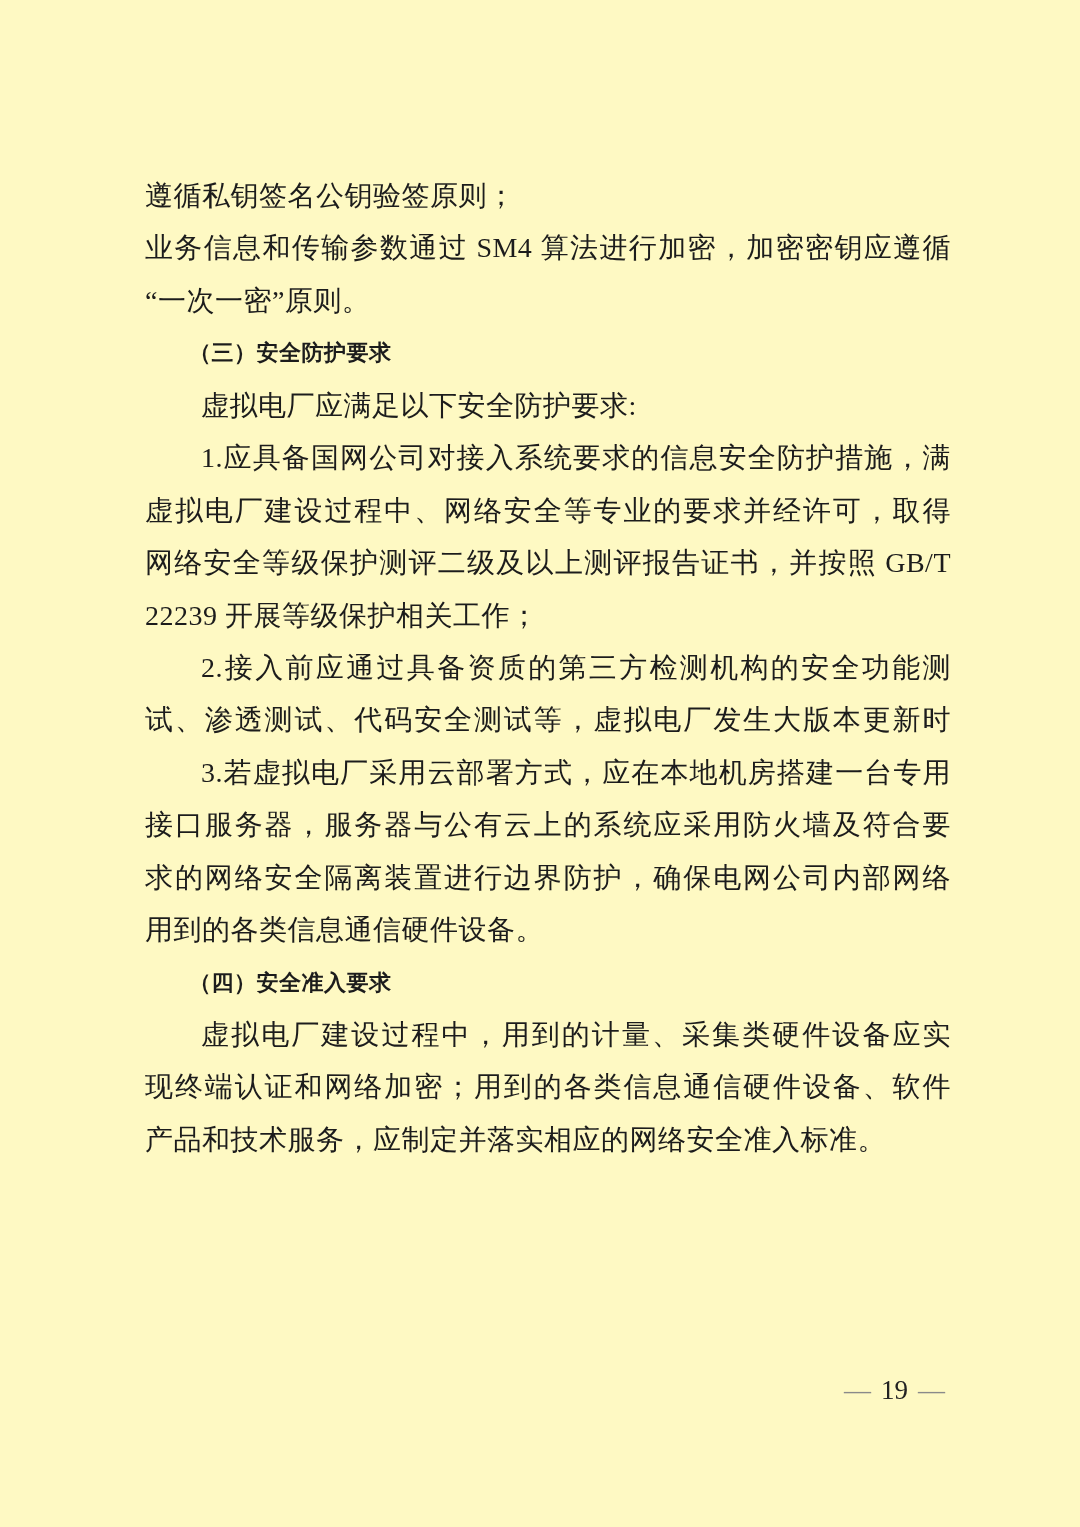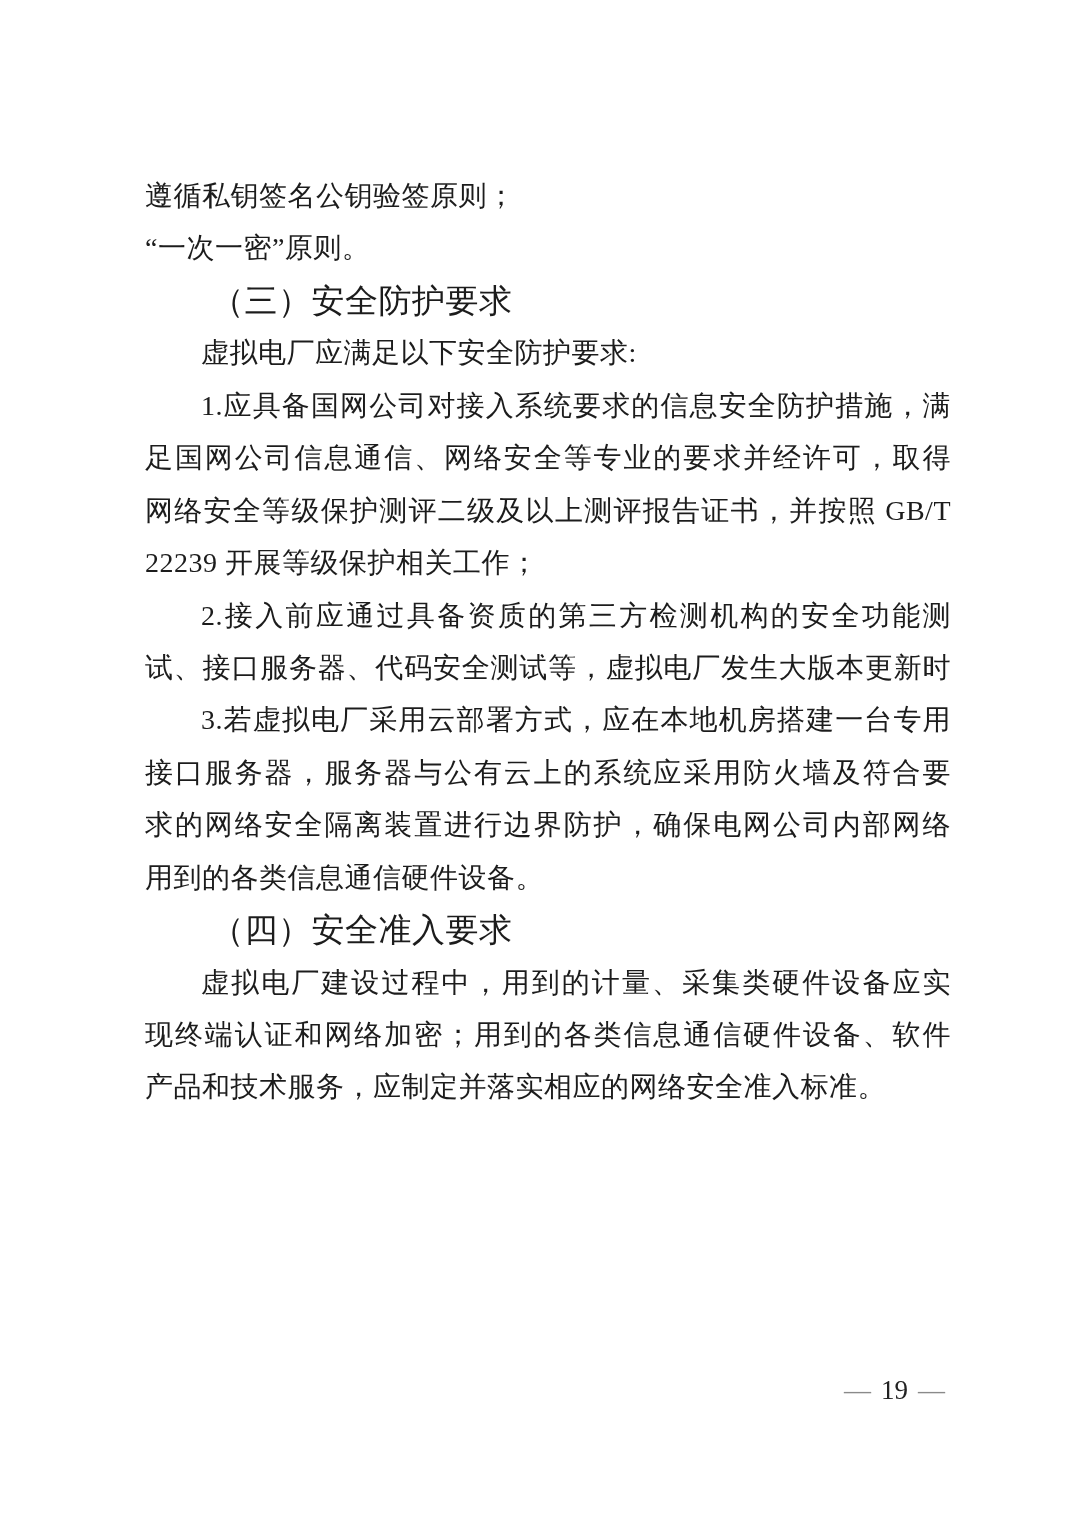--- a/index.html
+++ b/index.html
@@ -4,21 +4,21 @@
 <style>
   html, body {
     margin: 0;
     padding: 0;
     background: #e8e8e8;
   }
   .page {
     position: relative;
     width: 1080px;
     height: 1527px;
-    background: #ffffff;
+    background: #fef9c3;
     font-family: "Liberation Serif", "DejaVu Serif", serif;
     color: #1c1c1c;
     overflow: hidden;
   }
   .text-block {
     position: absolute;
     left: 145px;
     top: 170px;
     width: 806px;
   }
@@ -31,22 +31,22 @@
     white-space: pre-wrap;
   }
   .jl {
     text-align: justify;
     text-align-last: justify;
   }
   .ind {
     text-indent: 2em;
   }
   .hd {
-    font-weight: normal;
-    font-size: 33px;
+    font-weight: bold;
+    font-size: 22px;
   }
   .footer {
     position: absolute;
     top: 1372px;
     right: 135px;
     font-size: 27px;
     line-height: 36px;
     color: #2a2a2a;
   }
   .footer .dash {
@@ -57,29 +57,30 @@
     color: #222222;
     margin: 9px 10px;
   }
 </style>
 </head>
 <body>
 
 <div class="page">
   <div class="text-block">
     <div class="ln">遵循私钥签名公钥验签原则；</div>
+    <div class="ln jl">业务信息和传输参数通过 SM4 算法进行加密，加密密钥应遵循</div>
     <div class="ln">“一次一密”原则。</div>
     <div class="ln ind hd">（三）安全防护要求</div>
     <div class="ln ind">虚拟电厂应满足以下安全防护要求:</div>
     <div class="ln ind jl">1.应具备国网公司对接入系统要求的信息安全防护措施，满</div>
-    <div class="ln jl">足国网公司信息通信、网络安全等专业的要求并经许可，取得</div>
+    <div class="ln jl">虚拟电厂建设过程中、网络安全等专业的要求并经许可，取得</div>
     <div class="ln jl">网络安全等级保护测评二级及以上测评报告证书，并按照 GB/T</div>
     <div class="ln">22239 开展等级保护相关工作；</div>
     <div class="ln ind jl">2.接入前应通过具备资质的第三方检测机构的安全功能测</div>
-    <div class="ln jl">试、接口服务器、代码安全测试等，虚拟电厂发生大版本更新时</div>
+    <div class="ln jl">试、渗透测试、代码安全测试等，虚拟电厂发生大版本更新时</div>
     <div class="ln ind jl">3.若虚拟电厂采用云部署方式，应在本地机房搭建一台专用</div>
     <div class="ln jl">接口服务器，服务器与公有云上的系统应采用防火墙及符合要</div>
     <div class="ln jl">求的网络安全隔离装置进行边界防护，确保电网公司内部网络</div>
     <div class="ln">用到的各类信息通信硬件设备。</div>
     <div class="ln ind hd">（四）安全准入要求</div>
     <div class="ln ind jl">虚拟电厂建设过程中，用到的计量、采集类硬件设备应实</div>
     <div class="ln jl">现终端认证和网络加密；用到的各类信息通信硬件设备、软件</div>
     <div class="ln">产品和技术服务，应制定并落实相应的网络安全准入标准。</div>
   </div>
 

